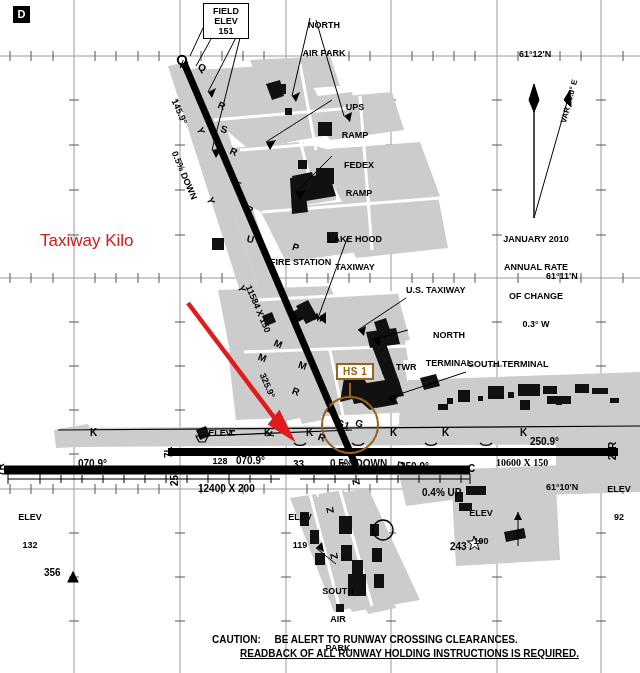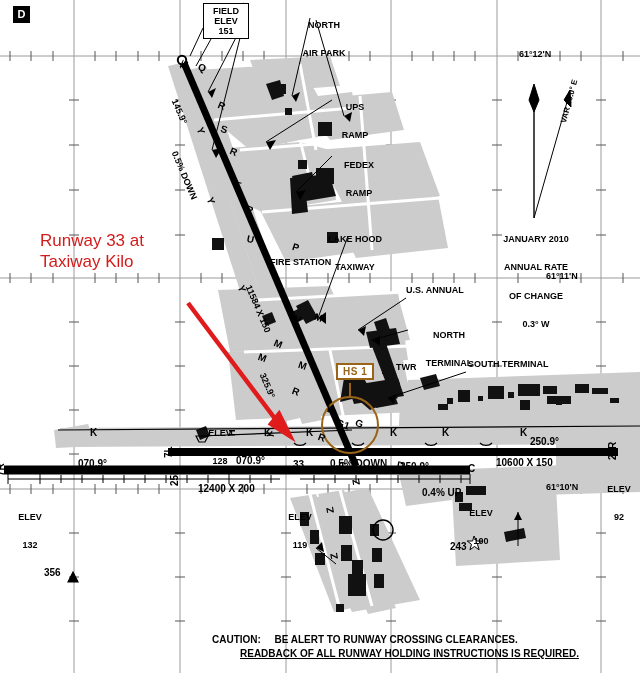--- a/index.html
+++ b/index.html
@@ -446,27 +446,32 @@
   </div>
   <div class="lbl t9 ctr" style="left:331px;top:142px;width:56px;">
     <div>FEDEX</div>
     <div>RAMP</div>
   </div>
   <div class="lbl t9 ctr" style="left:318px;top:216px;width:74px;">
     <div>LAKE HOOD</div>
     <div>TAXIWAY</div>
   </div>
   <div class="lbl t9" style="left:270px;top:258px;">FIRE STATION</div>
-  <div class="lbl t9" style="left:406px;top:286px;">U.S. ANNUAL</div>
+  <div class="lbl t9" style="left:406px;top:286px;">U.S. TAXIWAY</div>
   <div class="lbl t9 ctr" style="left:414px;top:312px;width:70px;">
     <div>NORTH</div>
     <div>TERMINAL</div>
   </div>
   <div class="lbl t9" style="left:468px;top:360px;">SOUTH TERMINAL</div>
   <div class="lbl t9" style="left:396px;top:363px;">TWR</div>
+  <div class="lbl t9 ctr" style="left:310px;top:568px;width:56px;">
+    <div>SOUTH</div>
+    <div>AIR</div>
+    <div>PARK</div>
+  </div>
 
   <div class="hs1">HS 1</div>
 
   <div class="lbl t8 rot" style="left:560px;top:122px;transform:rotate(-75deg);">VAR 19.0° E</div>
   <div class="lbl t9 ctr" style="left:486px;top:216px;width:100px;">
     <div>JANUARY 2010</div>
     <div>ANNUAL RATE</div>
     <div>OF CHANGE</div>
     <div>0.3° W</div>
   </div>
@@ -485,21 +490,21 @@
     <div>ELEV</div>
     <div>132</div>
   </div>
   <div class="lbl t9 ctr" style="left:278px;top:494px;width:44px;">
     <div>ELEV</div>
     <div>119</div>
   </div>
   <div class="lbl t10 rot" style="left:176px;top:444px;transform:rotate(-90deg) translate(-14px,-12px);">7L</div>
   <div class="lbl t10" style="left:236px;top:456px;">070.9°</div>
   <div class="lbl t10" style="left:330px;top:459px;">0.5% DOWN</div>
-  <div class="lbl t10" style="left:496px;top:458px;">10600 X 150</div>
+  <div class="lbl t10" style="left:496px;top:458px;font-family:Liberation Serif, serif;">10600 X 150</div>
   <div class="lbl t10" style="left:530px;top:437px;">250.9°</div>
   <div class="lbl t10" style="left:422px;top:488px;">0.4% UP</div>
   <div class="lbl t10" style="left:400px;top:462px;">250.9°</div>
   <div class="lbl t10 rot" style="left:622px;top:444px;transform:rotate(-90deg) translate(-16px,-14px);">25R</div>
   <div class="lbl t10 rot" style="left:184px;top:470px;transform:rotate(-90deg) translate(-16px,-14px);">25L</div>
   <div class="lbl t9 ctr" style="left:600px;top:466px;width:38px;">
     <div>ELEV</div>
     <div>92</div>
   </div>
   <div class="lbl t9 ctr" style="left:462px;top:490px;width:38px;">
@@ -545,21 +550,20 @@
   <div class="lbl t10" style="left:520px;top:428px;">K</div>
   <div class="lbl t10" style="left:468px;top:464px;">C</div>
   <div class="lbl t10 rot" style="left:398px;top:460px;transform:rotate(12deg);">D</div>
   <div class="lbl t9 rot" style="left:228px;top:436px;transform:rotate(-90deg);">H</div>
   <div class="lbl t9 rot" style="left:229px;top:472px;transform:rotate(-90deg);">H</div>
   <div class="lbl t10 rot" style="left:352px;top:486px;transform:rotate(-100deg);">Z</div>
   <div class="lbl t10 rot" style="left:326px;top:514px;transform:rotate(-100deg);">Z</div>
   <div class="lbl t10 rot" style="left:330px;top:560px;transform:rotate(-100deg);">Z</div>
 
   <div class="annot" style="left:40px;top:230px;">
-    <div>Runway 33 at</div>
     <div>Taxiway Kilo</div>
   </div>
 
   <div class="caution">
     <span>CAUTION:</span>
     <span style="display:inline-block;width:8px;"></span>
     <span>BE ALERT TO RUNWAY CROSSING CLEARANCES.</span>
     <div style="margin-left:28px;"><u>READBACK OF ALL RUNWAY HOLDING INSTRUCTIONS IS REQUIRED.</u></div>
   </div>
 

